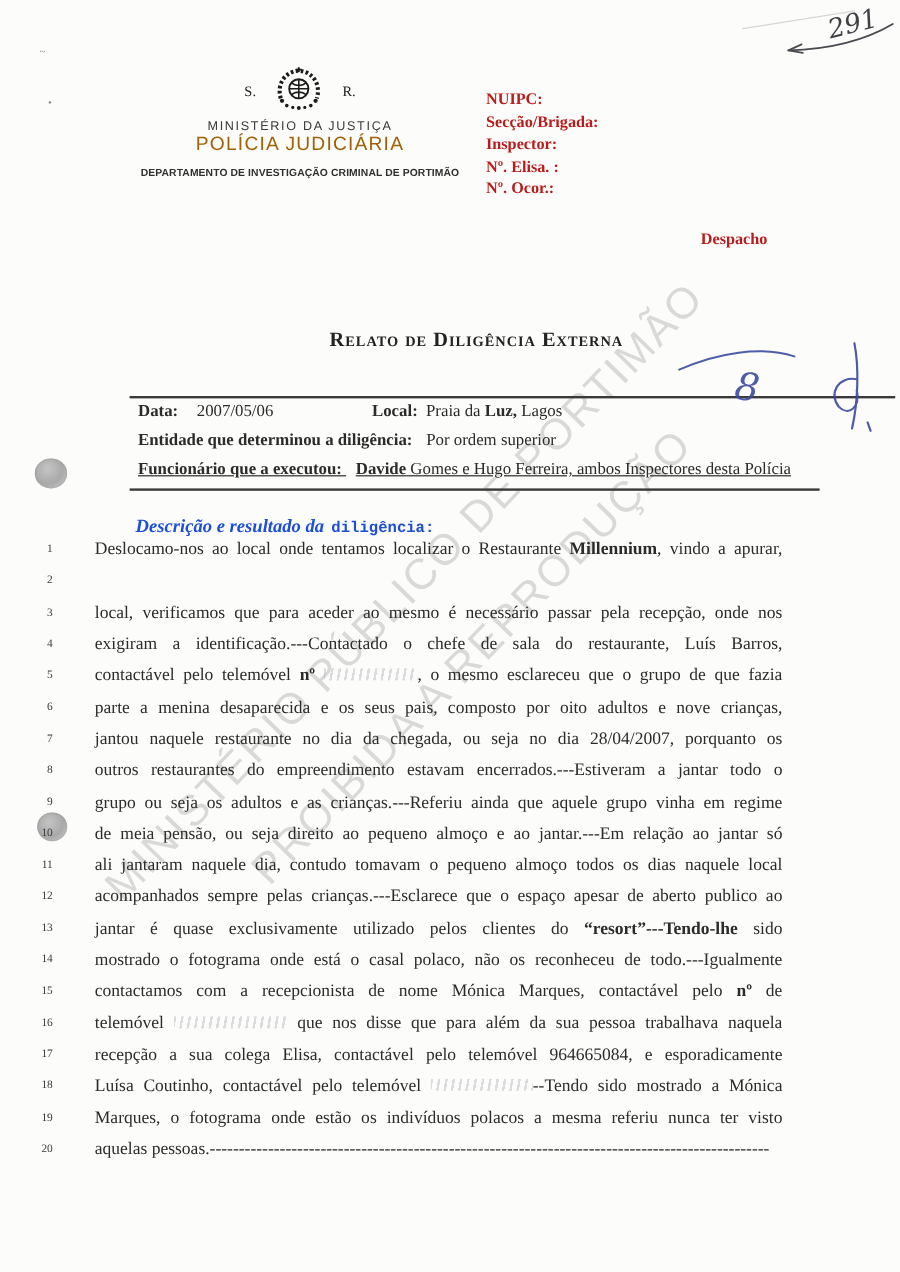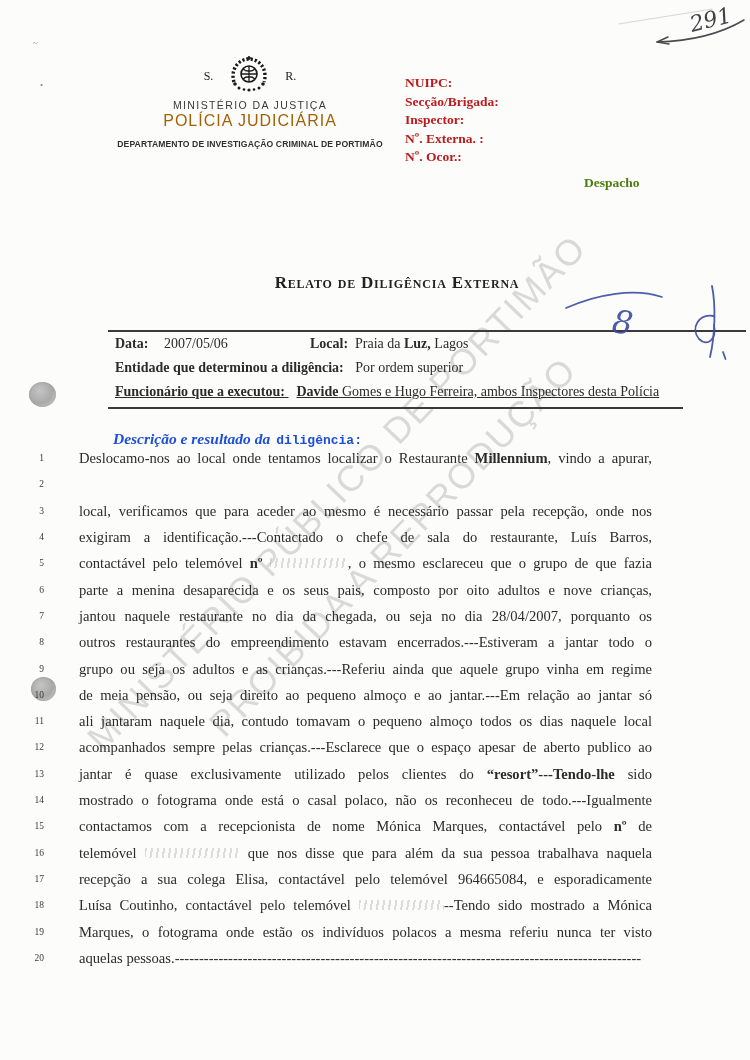--- a/index.html
+++ b/index.html
@@ -67,22 +67,22 @@
   .department{
     margin-top:9px;
     font-family:"Liberation Sans","DejaVu Sans",sans-serif;
     font-size:8.6px;font-weight:bold;letter-spacing:.1px;color:#2f2f2f;
   }
   .header-right{
     position:absolute;left:405px;top:74px;
     font-size:13.5px;font-weight:bold;line-height:18.5px;color:#b91c1c;
   }
   .despacho{
-    position:absolute;left:584px;top:175px;
-    font-size:13.5px;font-weight:bold;color:#4d7c0f;
+    position:absolute;left:584px;top:191px;
+    font-size:13.5px;font-weight:bold;color:#b91c1c;
   }
   
   .doc-title{
     position:absolute;left:0;top:273px;width:750px;
     text-align:center;
     font-variant:small-caps;font-weight:bold;
     font-size:17px;letter-spacing:.8px;color:#222;padding-left:22px;
   }
   
   .rule{position:absolute;background:#3a3a3a;height:1.5px;}
@@ -175,21 +175,21 @@
       </div>
       <div class="ministry">MINISTÉRIO DA JUSTIÇA</div>
       <div class="org">POLÍCIA JUDICIÁRIA</div>
       <div class="department">DEPARTAMENTO DE INVESTIGAÇÃO CRIMINAL DE PORTIMÃO</div>
     </div>
 
     <div class="header-right">
       <div>NUIPC:</div>
       <div>Secção/Brigada:</div>
       <div>Inspector:</div>
-      <div>Nº. Externa. :</div>
+      <div>Nº. Elisa. :</div>
       <div>Nº. Ocor.:</div>
     </div>
     <div class="despacho">Despacho</div>
 
     <div class="doc-title">Relato de Diligência Externa</div>
 
     <div class="rule rule-top"></div>
     <div class="t-row row-data">
       <span class="lbl">Data:</span>
       <span class="data-value">2007/05/06</span>

